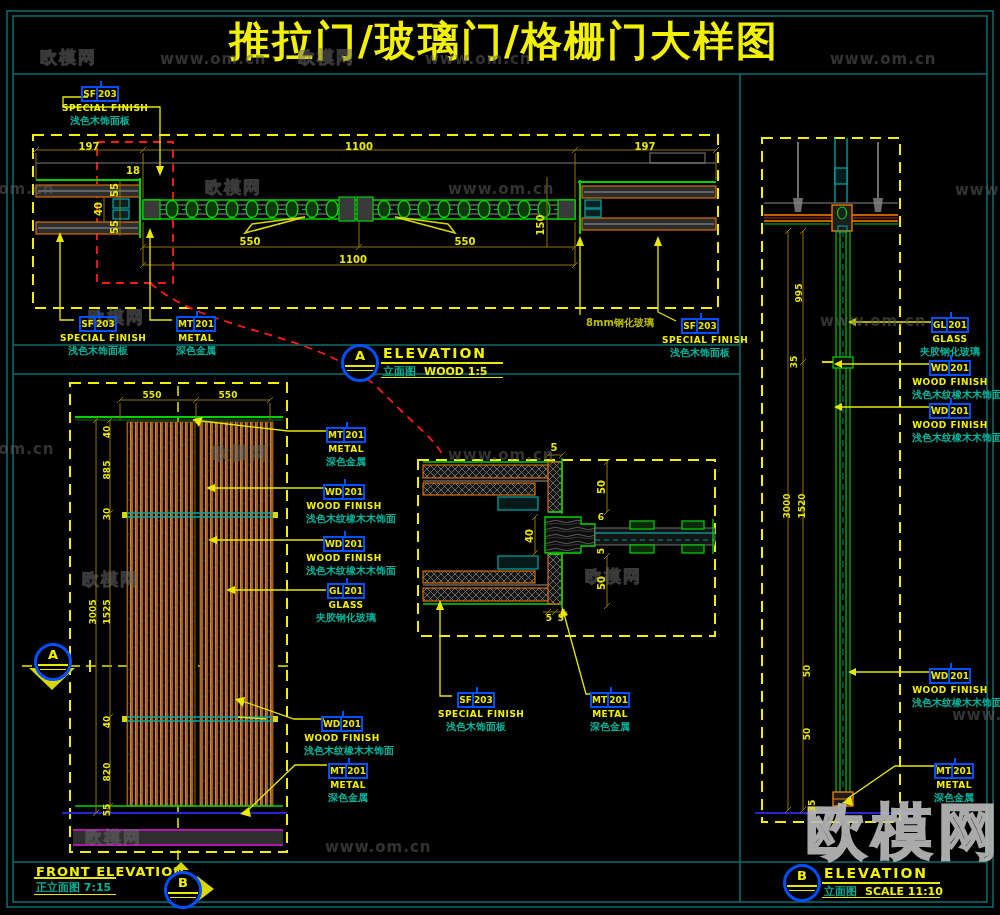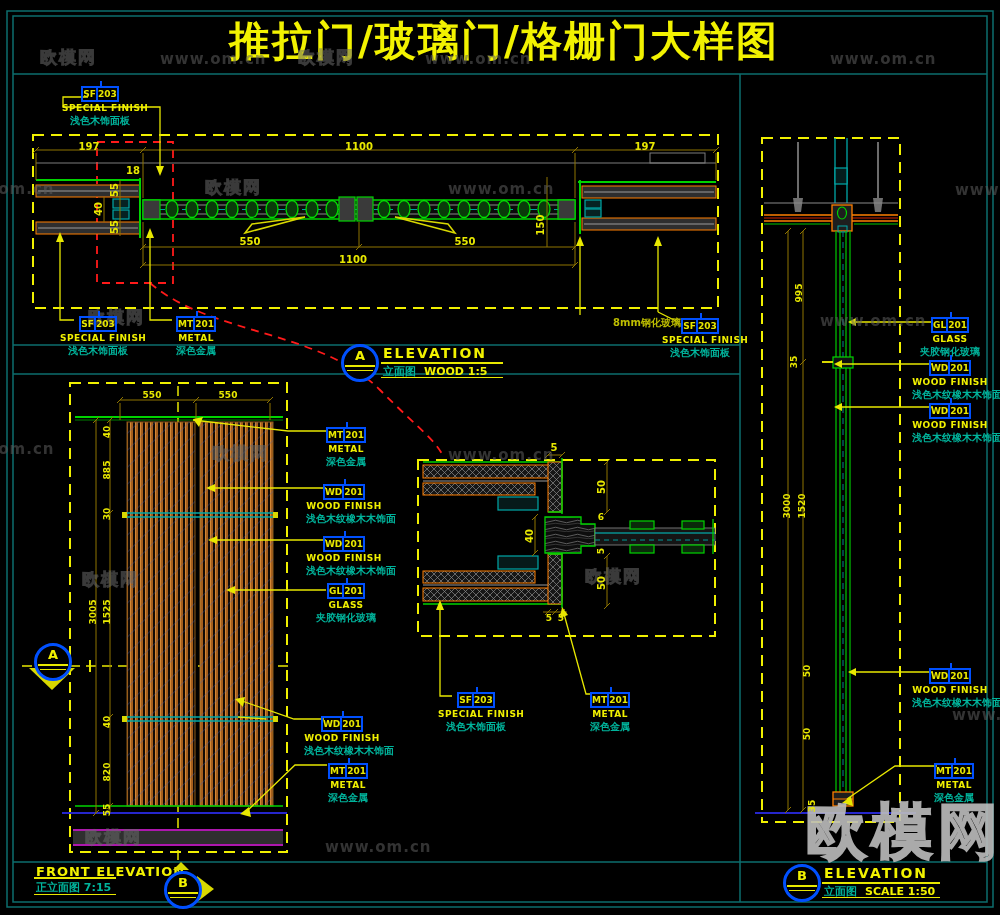--- a/index.html
+++ b/index.html
@@ -10,21 +10,21 @@
   
   .wm{position:absolute;color:#5d5d5d;opacity:.55;font-weight:bold;white-space:nowrap;}
   .wm.site{font-size:15px;letter-spacing:1px;}
   .wm.brand{font-size:17px;letter-spacing:2px;color:transparent;-webkit-text-stroke:1px #6a6a6a;}
   .wm.big{font-size:60px;letter-spacing:6px;color:transparent;-webkit-text-stroke:2.5px #bdbdbd;opacity:.9;}
   
   .dim{position:absolute;transform:translate(-50%,-50%);color:#e8e800;font-size:10px;
        font-weight:bold;white-space:nowrap;}
   .dim.rot{transform:translate(-50%,-50%) rotate(-90deg);}
   .dim.sm{font-size:9px;}
-  .note{position:absolute;transform:translate(-50%,-50%);color:#bdbd00;font-size:10px;font-weight:bold;white-space:nowrap;margin-left:27px;}
+  .note{position:absolute;transform:translate(-50%,-50%);color:#bdbd00;font-size:10px;font-weight:bold;white-space:nowrap;}
   
   .mlabel{position:absolute;width:76px;text-align:center;}
   .mbox{position:relative;display:inline-flex;border:2px solid #0050ff;height:12px;margin:0 auto;}
   .mbox .c{color:#e8e800;font-size:9px;font-weight:bold;line-height:12px;padding:0 0;}
   .mbox .c.l{border-right:2px solid #0050ff;}
   .mbox::before{content:"";position:absolute;left:50%;top:-7px;width:2px;height:7px;background:#0050ff;}
   .men{color:#f0f000;font-size:9px;font-weight:bold;letter-spacing:.5px;white-space:nowrap;margin-top:1px;}
   .mcn{color:#00b39b;font-size:10px;font-weight:bold;white-space:nowrap;margin-top:1px;}
   
   .vmark{position:absolute;width:32px;height:32px;border:3px solid #0050ff;border-radius:50%;background:#000;}
@@ -590,21 +590,21 @@
 <div class="uline" style="left:34px;top:894px;width:82px;height:1px;"></div>
 
 <div class="vmark" style="left:783px;top:864px;">
   <span class="letter">B</span>
   <span class="bar"></span>
       <span class="bar2"></span>
 </div>
 <div class="vt" style="left:824px;top:865px;">ELEVATION</div>
 <div class="uline" style="left:822px;top:882px;width:118px;"></div>
 <div class="vsub" style="left:824px;top:884px;">
-  <span class="cn">立面图</span><span class="sc">SCALE 1:50</span>
+  <span class="cn">立面图</span><span class="sc">SCALE 11:10</span>
 </div>
 <div class="uline" style="left:822px;top:897px;width:118px;height:1px;"></div>
 
 <div class="tri-down" style="left:29px;top:668px;"></div>
 <div class="vmark" style="left:34px;top:643px;">
   <span class="letter">A</span>
   <span class="bar"></span>
       <span class="bar2"></span>
 </div>
 

